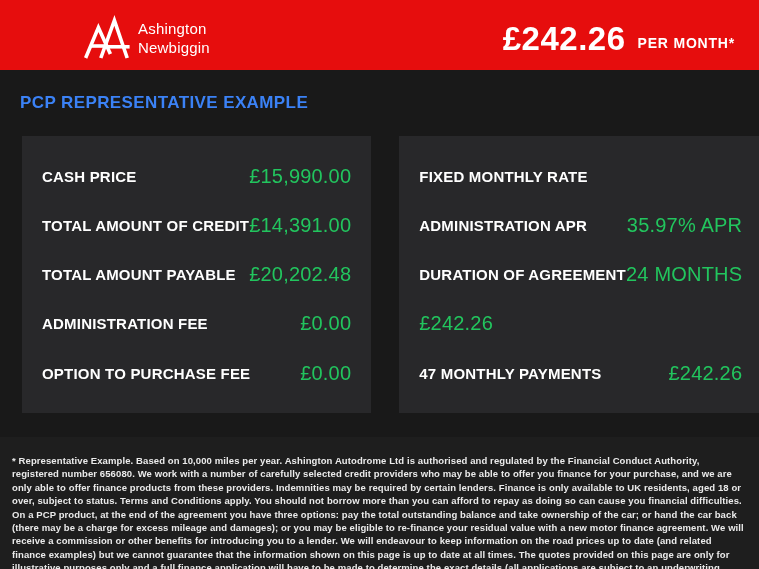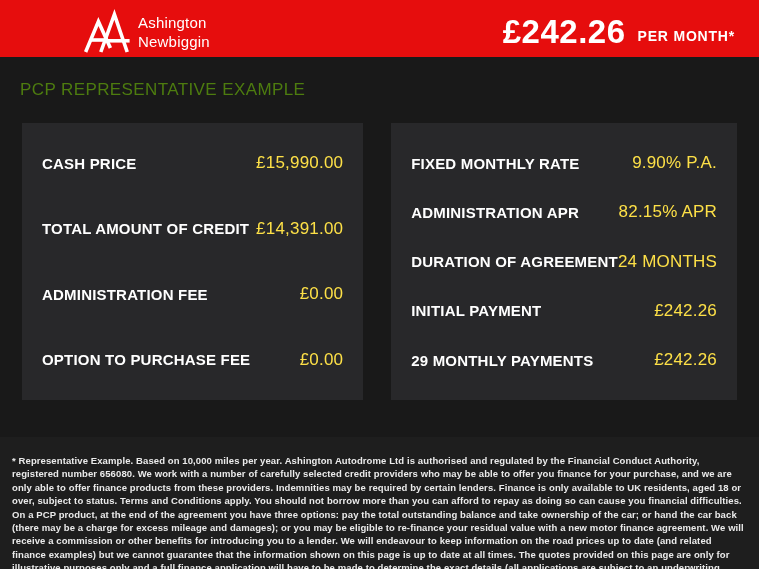--- a/index.html
+++ b/index.html
@@ -5,39 +5,39 @@
   * { margin: 0; padding: 0; box-sizing: border-box; }
   html, body { width: 759px; height: 569px; overflow: hidden; }
   body {
     background: #191919;
     font-family: "Liberation Sans", sans-serif;
     position: relative;
   }
 
   
   .header {
-    height: 57px;
+    height: 70px;
     background: #e60d0d;
     display: flex;
     align-items: center;
     justify-content: space-between;
     padding: 6px 24px 0 84px;
   }
   .brand { display: flex; align-items: center; }
   .brand-mark { width: 48px; height: 50px; margin-right: 6px; }
   .brand-text { color: #ffffff; font-size: 15px; line-height: 19px; font-weight: 400; letter-spacing: 0.2px; }
   .price-group { display: flex; align-items: flex-end; }
   .price-main { color: #ffffff; font-size: 33px; font-weight: 700; letter-spacing: 0.5px; line-height: 1; }
   .price-suffix { color: #ffffff; font-size: 14px; font-weight: 700; letter-spacing: 0.8px; margin-left: 12px; padding-bottom: 4px; }
 
   
   .page-title {
-    color: #4d7c0f;
+    color: #3b82f6;
     font-size: 17px;
-    font-weight: 400;
+    font-weight: 700;
     letter-spacing: 0.4px;
     margin: 23px 0 23px 20px;
   }
 
   
   .panels {
     display: flex;
     gap: 28px;
     margin: 12px 22px;
     height: 277px;
@@ -57,22 +57,22 @@
     height: 38px;
   }
   .finance-label {
     color: #ffffff;
     font-size: 15px;
     font-weight: 700;
     letter-spacing: 0.2px;
     white-space: nowrap;
   }
   .finance-value {
-    color: #fde047;
-    font-size: 17px;
+    color: #22c55e;
+    font-size: 20px;
     font-weight: 400;
     letter-spacing: 0.2px;
     white-space: nowrap;
   }
 
   
   .footer {
     position: absolute;
     left: 0; right: 0; bottom: 0;
     top: 437px;
@@ -115,48 +115,50 @@
   <div class="panel">
     <div class="finance-row">
       <span class="finance-label">CASH PRICE</span>
       <span class="finance-value">£15,990.00</span>
     </div>
     <div class="finance-row">
       <span class="finance-label">TOTAL AMOUNT OF CREDIT</span>
       <span class="finance-value">£14,391.00</span>
     </div>
     <div class="finance-row">
+      <span class="finance-label">TOTAL AMOUNT PAYABLE</span>
+      <span class="finance-value">£20,202.48</span>
+    </div>
+    <div class="finance-row">
       <span class="finance-label">ADMINISTRATION FEE</span>
       <span class="finance-value">£0.00</span>
     </div>
     <div class="finance-row">
       <span class="finance-label">OPTION TO PURCHASE FEE</span>
       <span class="finance-value">£0.00</span>
     </div>
   </div>
 
   <div class="panel">
     <div class="finance-row">
       <span class="finance-label">FIXED MONTHLY RATE</span>
-      <span class="finance-value">9.90% P.A.</span>
     </div>
     <div class="finance-row">
       <span class="finance-label">ADMINISTRATION APR</span>
-      <span class="finance-value">82.15% APR</span>
+      <span class="finance-value">35.97% APR</span>
     </div>
     <div class="finance-row">
       <span class="finance-label">DURATION OF AGREEMENT</span>
       <span class="finance-value">24 MONTHS</span>
     </div>
     <div class="finance-row">
-      <span class="finance-label">INITIAL PAYMENT</span>
       <span class="finance-value">£242.26</span>
     </div>
     <div class="finance-row">
-      <span class="finance-label">29 MONTHLY PAYMENTS</span>
+      <span class="finance-label">47 MONTHLY PAYMENTS</span>
       <span class="finance-value">£242.26</span>
     </div>
   </div>
 </div>
 
 <div class="footer">
   <p class="footer-text">* Representative Example. Based on 10,000 miles per year. Ashington Autodrome Ltd is authorised and regulated by the Financial Conduct Authority, registered number 656080. We work with a number of carefully selected credit providers who may be able to offer you finance for your purchase, and we are only able to offer finance products from these providers. Indemnities may be required by certain lenders. Finance is only available to UK residents, aged 18 or over, subject to status. Terms and Conditions apply. You should not borrow more than you can afford to repay as doing so can cause you financial difficulties. On a PCP product, at the end of the agreement you have three options: pay the total outstanding balance and take ownership of the car; or hand the car back (there may be a charge for excess mileage and damages); or you may be eligible to re-finance your residual value with a new motor finance agreement. We will receive a commission or other benefits for introducing you to a lender. We will endeavour to keep information on the road prices up to date (and related finance examples) but we cannot guarantee that the information shown on this page is up to date at all times. The quotes provided on this page are only for illustrative purposes only and a full finance application will have to be made to determine the exact details (all applications are subject to an underwriting decision and are subject to status). Ashington Autodrome Ltd acts as a credit broker and not a lender. Address: Newbiggin Road, Ashington, NE63 0TB</p>
 </div>
 
 </body></html>

